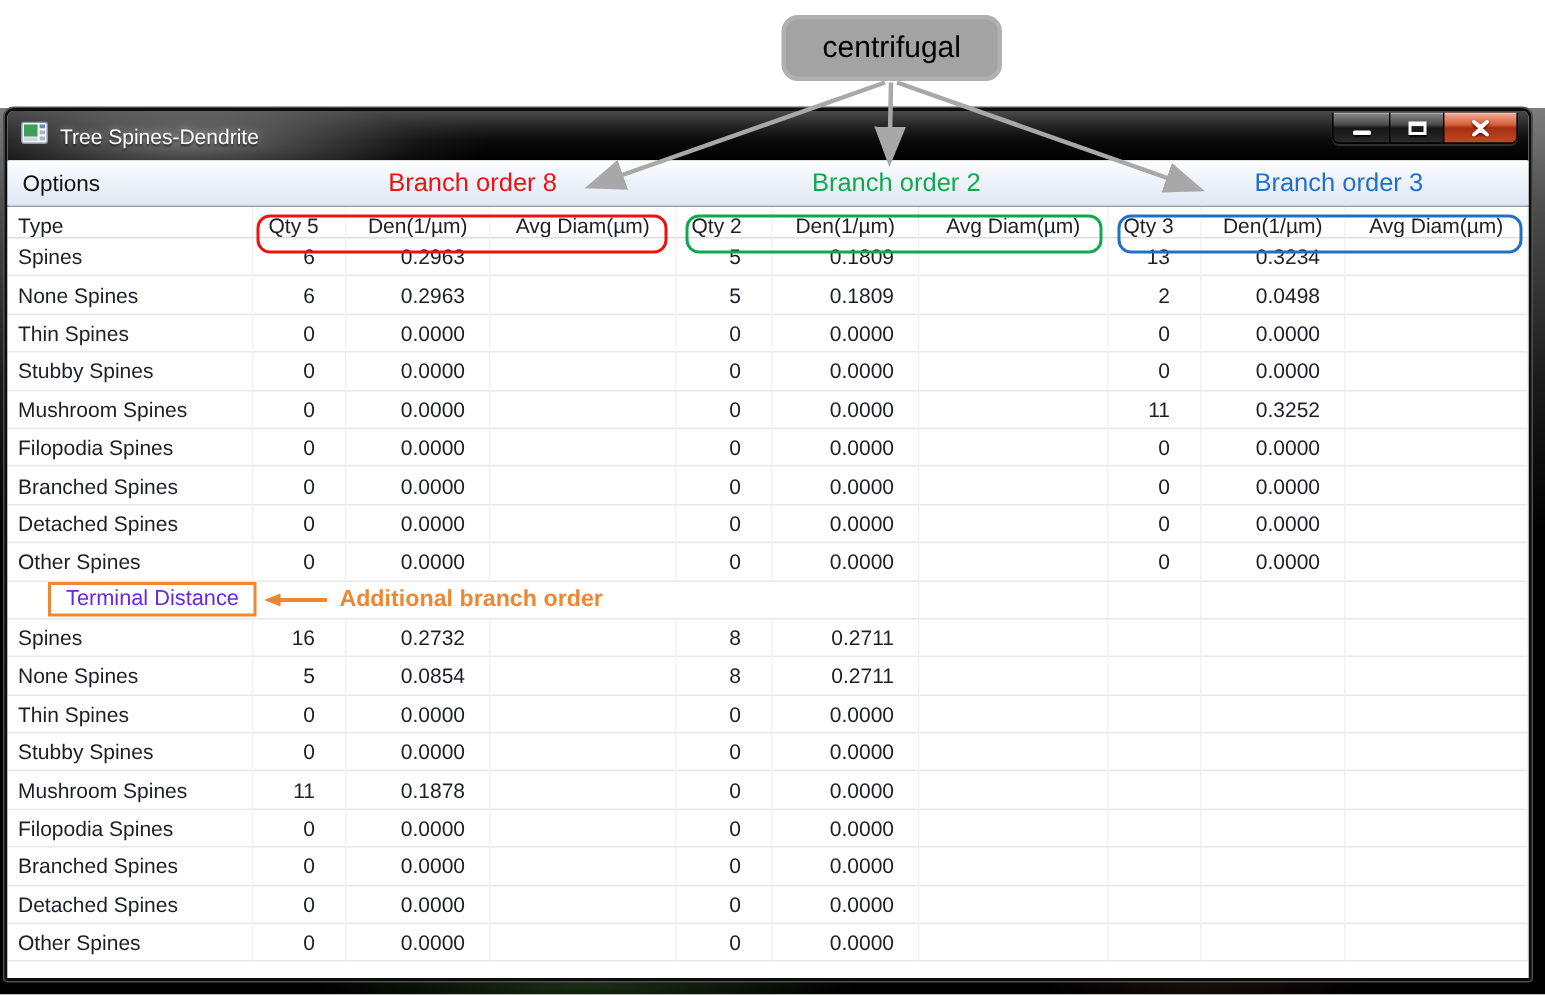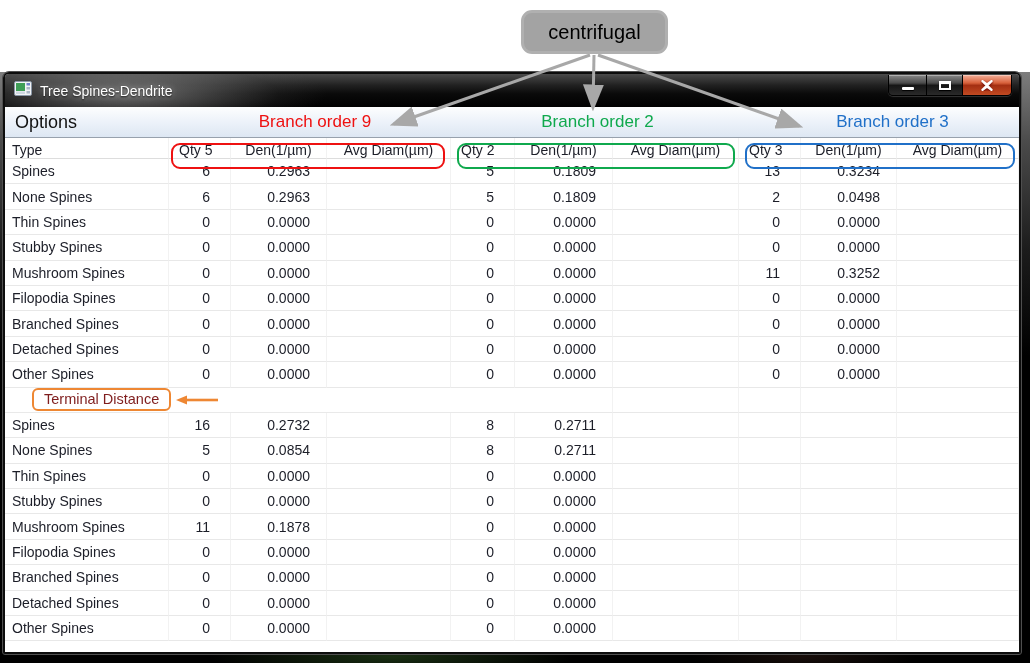--- a/index.html
+++ b/index.html
@@ -57,21 +57,21 @@
   }
   .glyph-min { width:12px; height:3px; background:#fff; margin-top:6px; border-radius:1px; box-shadow:0 1px 1px #000; }
   .glyph-max { width:12px; height:9px; border:2px solid #fff; border-top-width:3px; box-shadow:0 1px 1px #000; }
   
   .menubar {
     position:relative; height:31px; flex:0 0 31px;
     background:linear-gradient(180deg,#fdfefe 0%,#eef3fa 45%,#dde7f3 100%);
     border-bottom:1px solid #97a1ad;
     display:flex; align-items:center;
   }
-  .menu-item { font-size:18px; color:#111; padding:0 10px; }
+  .menu-item { font-size:15px; color:#111; padding:0 10px; }
   .bo-label { position:absolute; top:0; height:100%; display:flex; align-items:center; justify-content:center; font-size:17px; }
   .bo1 { left:170px; width:280px; color:#ee1111; }
   .bo2 { left:450px; width:285px; color:#0fa94d;text-align:center; }
   .bo3 { left:745px; width:285px; color:#2070c8; }
   
   .table { position:relative; flex:1 1 auto; background:#fff; overflow:hidden; }
   .trow, .hrow {
     display:grid;
     grid-template-columns:164px 62px 96px 124px 64px 98px 126px 62px 96px 1fr;
   }
@@ -90,22 +90,22 @@
   .hrow .qty { justify-content:flex-start; padding-left:10px; padding-right:0; }
   .hrow .den, .hrow .avg { justify-content:center; padding-right:0; }
   
   .group-outline { position:absolute; top:5px; height:26px; border-radius:9px; border:2px solid; pointer-events:none; }
   .go-red   { left:166px; width:274px; border-color:#ee1111; }
   .go-green { left:452px; width:278px; border-color:#0fa94d; }
   .go-blue  { left:740px; width:270px; border-color:#2070c8; }
   
   .terminal-wrap { grid-column:1 / 6; display:flex; align-items:center; border-bottom:1px solid rgba(0,0,0,.085); }
   .terminal-box {
-    margin-left:27px; border:2px solid #ee8733; border-radius:6px;
-    padding:1px 10px 2px; font-size:14.5px; color:#7f1d1d; background:#fff; white-space:nowrap;
+    margin-left:27px; border:2px solid #ee8733; border-radius:0;
+    padding:1px 10px 2px; font-size:14.5px; color:#6d28d9; background:#fff; white-space:nowrap;
   }
   .orange-text { color:#ee8733; font-size:15.5px; font-weight:600; margin-left:6px; white-space:nowrap; }
   
   .centrifugal-box {
     position:absolute; left:521px; top:10px; width:147px; height:44px; z-index:6;
     background:#a3a3a3; border:3px solid #b0b0b0; border-radius:11px;
     display:flex; align-items:center; justify-content:center;
     font-size:20px; color:#000;
   }
   .overlay-svg { position:absolute; left:0; top:0; width:1030px; height:663px; z-index:5; pointer-events:none; }
@@ -139,21 +139,21 @@
       <div class="cap-btn close">
         <svg width="14" height="11" viewBox="0 0 14 11">
           <path d="M2.5 1.2 L7 4.4 L11.5 1.2 M2.5 9.8 L7 6.6 L11.5 9.8 M2.5 1.2 L11.5 9.8 M11.5 1.2 L2.5 9.8" stroke="#fff" stroke-width="2.4" fill="none" stroke-linecap="round" style="filter:drop-shadow(0 1px 1px #600)"></path>
         </svg>
       </div>
     </div>
   </div>
 
   <div class="menubar">
     <span class="menu-item">Options</span>
-    <span class="bo-label bo1">Branch order 9</span>
+    <span class="bo-label bo1">Branch order 8</span>
     <span class="bo-label bo2">Branch order 2</span>
     <span class="bo-label bo3">Branch order 3</span>
   </div>
 
   <div class="table">
     <div class="hrow">
       <div class="c type">Type</div>
       <div class="c qty">Qty 5</div>
       <div class="c den">Den(1/µm)</div>
       <div class="c avg">Avg Diam(µm)</div>
@@ -280,20 +280,21 @@
         </div>
       </div>
 
     <div class="trow">
       <div class="terminal-wrap">
         <span class="terminal-box">Terminal Distance</span>
         <svg width="46" height="14" viewBox="0 0 46 14" style="margin-left:3px;flex:0 0 auto;">
           <line x1="12" y1="7" x2="44" y2="7" stroke="#ee8733" stroke-width="2.6"></line>
           <polygon points="2,7 13,2.6 13,11.4" fill="#ee8733"></polygon>
         </svg>
+        <span class="orange-text">Additional branch order</span>
       </div>
       <div class="c den"></div>
       <div class="c avg"></div>
       <div class="c qty"></div>
       <div class="c den"></div>
       <div class="c avg"></div>
     </div>
 
     <div id="section2-body">
         <div class="trow">

